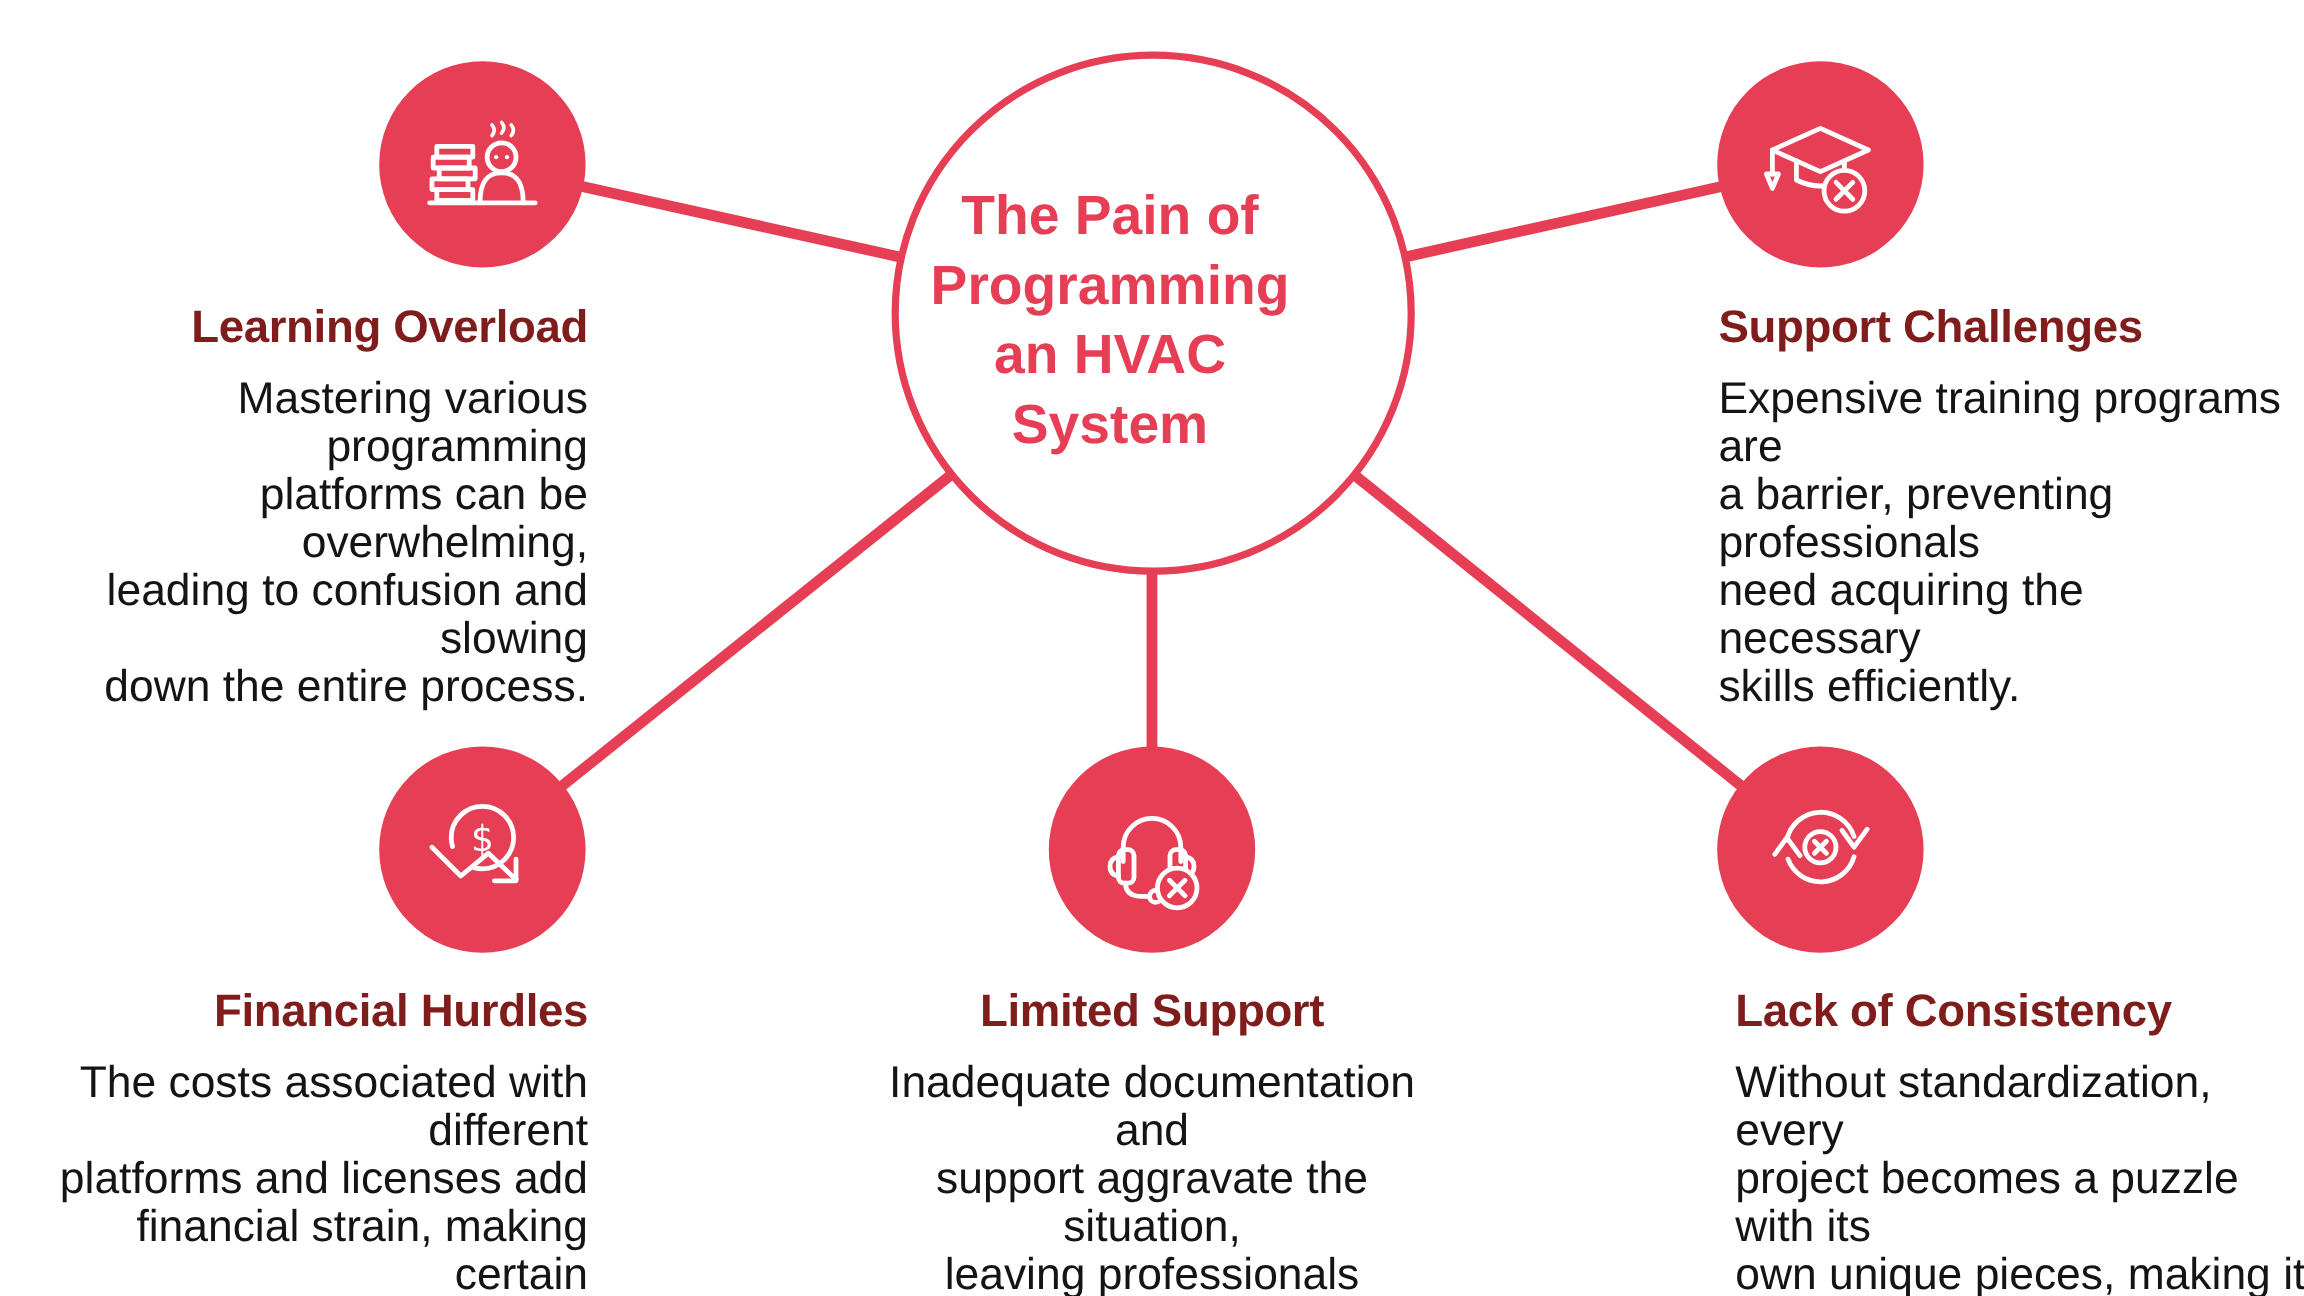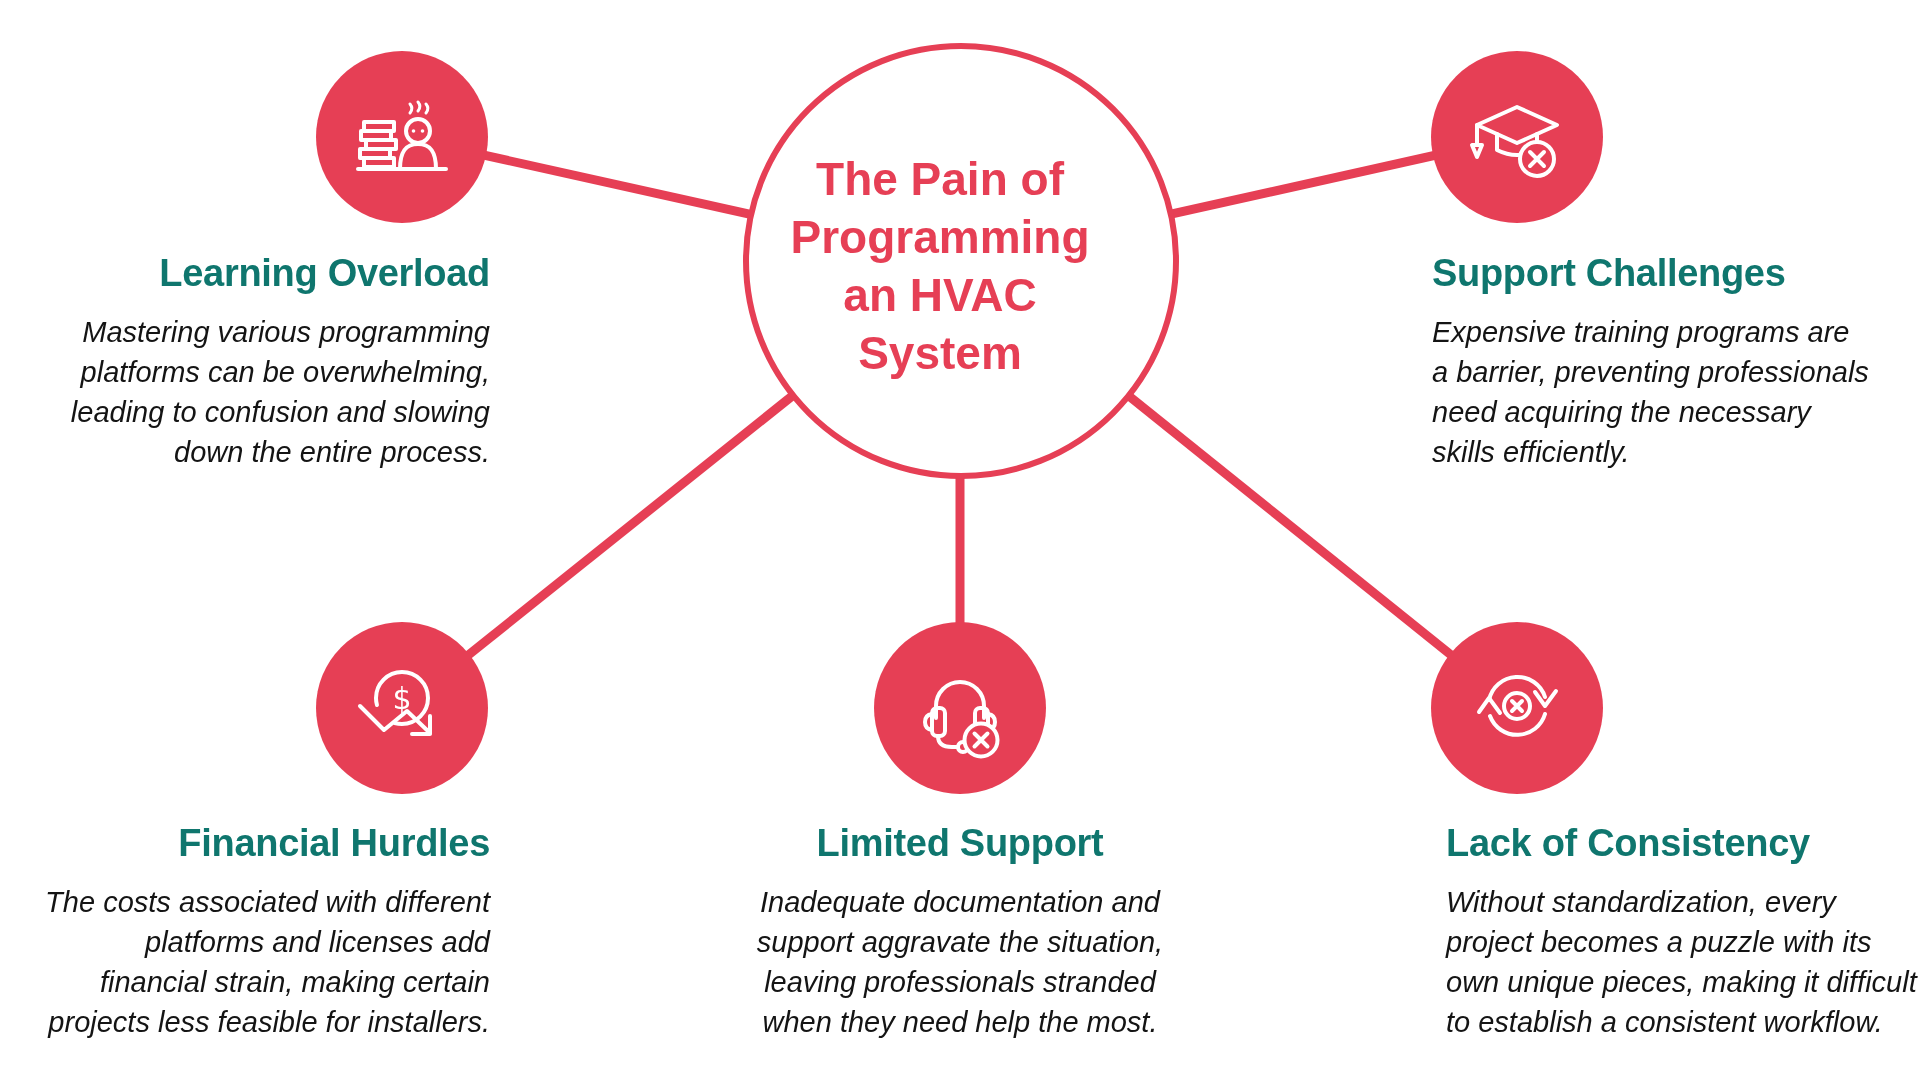--- a/index.html
+++ b/index.html
@@ -11,42 +11,42 @@
   :root{
     --red:#e63f55;
     --ink:#141414;
     --icon:#ffffff;
   }
   .canvas{position:absolute;inset:0;}
   svg.connectors{position:absolute;left:0;top:0;z-index:1;}
   .connector{stroke:var(--red);stroke-width:9;}
   .hub-circle{fill:#ffffff;stroke:var(--red);stroke-width:6;}
   .hub-title{
-    position:absolute;z-index:3;left:720px;top:150px;width:440px;
+    position:absolute;z-index:3;left:705px;top:150px;width:440px;
     text-align:center;color:var(--red);font-weight:700;font-size:46px;line-height:58px;
     white-space:pre-line;letter-spacing:0;
   }
   .node{
     position:absolute;z-index:2;width:172px;height:172px;border-radius:50%;
     background:var(--red);display:flex;align-items:center;justify-content:center;
   }
   .node svg{display:block;}
   .ic{stroke:var(--icon);fill:none;stroke-width:4;stroke-linecap:round;stroke-linejoin:round;}
   .ic-thin{stroke:var(--icon);fill:none;stroke-width:3;stroke-linecap:round;}
   .ic-fill{fill:var(--icon);stroke:none;}
   .ic-mask{fill:var(--red);stroke:var(--icon);stroke-width:4;}
   .dollar{fill:var(--icon);font-size:30px;font-family:"DejaVu Sans",sans-serif;}
   .node-tl{left:316px;top:51px;}
   .node-tr{left:1431px;top:51px;}
   .node-bl{left:316px;top:622px;}
   .node-bc{left:874px;top:622px;}
   .node-br{left:1431px;top:622px;}
   .txt{position:absolute;z-index:2;color:var(--ink);}
-  .txt h2{margin:0 0 16px 0;font-size:38px;line-height:46px;color:#0f766e;font-weight:700;letter-spacing:-0.3px;}
-  .txt p{margin:0;font-size:29px;line-height:40px;white-space:pre-line;font-weight:400;font-style:italic;}
+  .txt h2{margin:0 0 16px 0;font-size:38px;line-height:46px;color:#7f1d1d;font-weight:700;letter-spacing:-0.3px;}
+  .txt p{margin:0;font-size:37px;line-height:40px;white-space:pre-line;font-weight:400;}
   .txt-tl{left:20px;top:250px;width:470px;text-align:right;}
   .txt-tr{left:1432px;top:250px;width:478px;text-align:left;}
   .txt-bl{left:20px;top:820px;width:470px;text-align:right;}
   .txt-bc{left:720px;top:820px;width:480px;text-align:center;}
   .txt-br{left:1432px;top:820px;width:488px;text-align:left;margin-left:14px;}
 </style>
 </head>
 <body>
 
 <main class="canvas">

